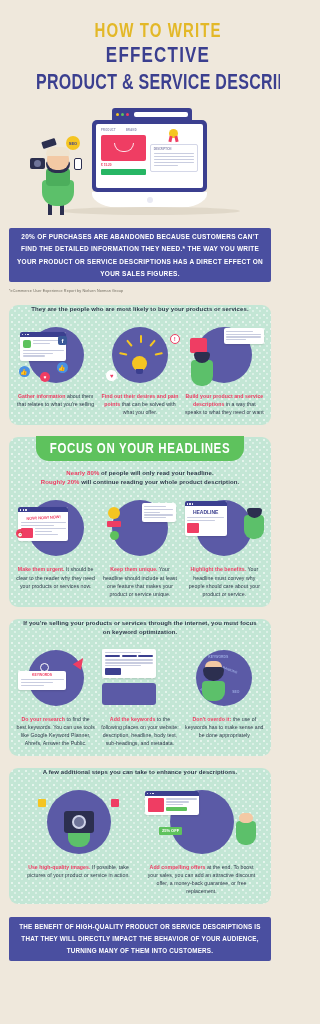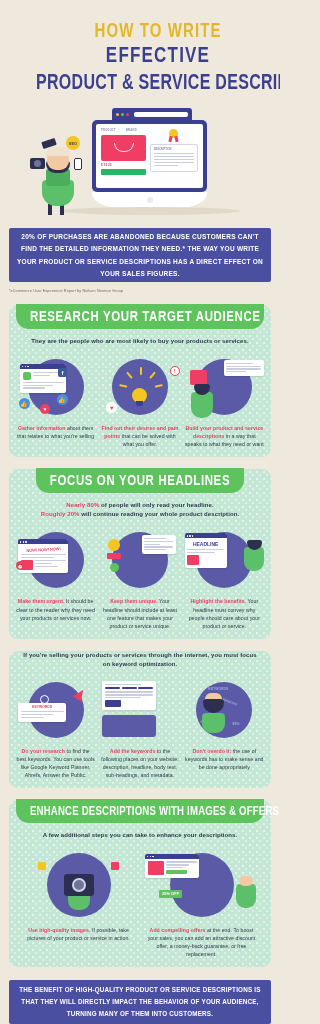--- a/index.html
+++ b/index.html
@@ -278,23 +278,20 @@
     <div class="hair"></div>
   </div>
 </div>
 
 <div class="stat-banner">
   <p>20% OF PURCHASES ARE ABANDONED BECAUSE CUSTOMERS CAN'T FIND THE DETAILED INFORMATION THEY NEED.* THE WAY YOU WRITE YOUR PRODUCT OR SERVICE DESCRIPTIONS HAS A DIRECT EFFECT ON YOUR SALES FIGURES.</p>
 </div>
 <div class="citation">*eCommerce User Experience Report by Nielsen Norman Group</div>
 
 <div class="section">
-  <div class="sec-head">
-    <h2>RESEARCH YOUR TARGET AUDIENCE</h2>
-  </div>
   <div class="sec-sub">They are the people who are most likely to buy your products or services.</div>
   <div class="cards">
 
     <div class="card">
       <div class="circle-wrap">
         <div class="circle"></div>
         <div class="mini-browser" style="left:4px;top:10px;width:46px;">
           <div class="mini-topbar">
               <span class="mb-dot"></span>
               <span class="mb-dot"></span>
@@ -509,23 +506,20 @@
         <div style="position:absolute;left:17px;top:36px;width:23px;height:20px;background:#5cc06a;border-radius:4px 4px 9px 9px;z-index:2"></div>
       </div>
       <div class="caption">
         <span class="lead">Don't overdo it:</span><span> the use of keywords has to make sense and be done appropriately</span>
       </div>
     </div>
   </div>
 </div>
 
 <div class="section last">
-  <div class="sec-head wide">
-    <h2>ENHANCE DESCRIPTIONS WITH IMAGES &amp; OFFERS</h2>
-  </div>
   <div class="sec-sub">A few additional steps you can take to enhance your descriptions.</div>
   <div class="cards" style="gap:10px;padding:0 6px">
 
     <div class="card half">
       <div class="circle-wrap" style="height:74px">
         <div class="circle big"></div>
         <div style="position:absolute;left:50%;margin-left:-15px;top:26px;width:30px;height:22px;background:#2c2f4f;border-radius:3px;z-index:3">
           <div style="position:absolute;left:50%;margin-left:-7px;top:4px;width:14px;height:14px;border-radius:50%;background:#6f7499;border:2px solid #cfd3e8"></div>
         </div>
         <div style="position:absolute;left:50%;margin-left:-11px;top:44px;width:22px;height:18px;background:#5cc06a;border-radius:4px 4px 9px 9px;z-index:2"></div>

